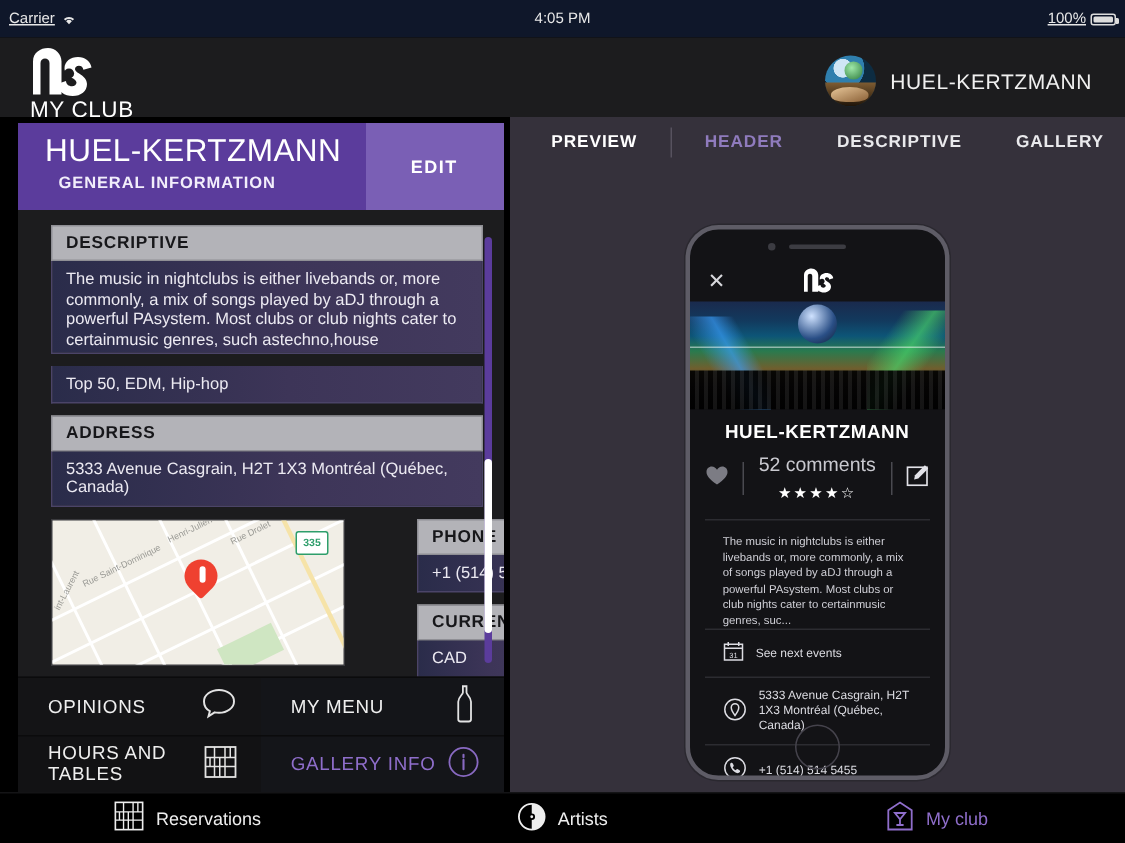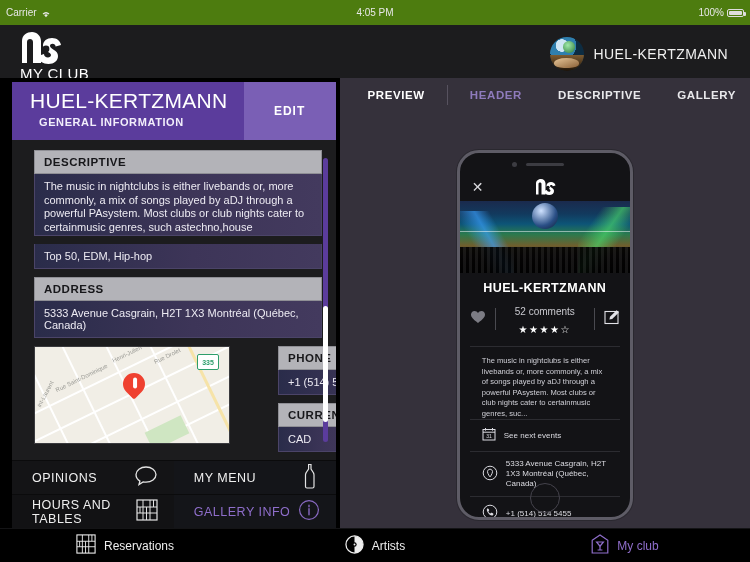--- a/index.html
+++ b/index.html
@@ -4,22 +4,22 @@
 <style>
   html,body{margin:0;padding:0;background:#000;}
   *{box-sizing:border-box;}
   body{
     width:750px;height:562px;overflow:hidden;
     font-family:"Liberation Sans","DejaVu Sans",sans-serif;
     color:#fff;position:relative;
   }
   
   .statusbar{
-    height:25px;background:#4d7c0f;display:flex;align-items:center;
-    padding:0 6px;font-size:10px;color:#e8e8e8;position:relative;
+    height:25px;background:#0f172a;display:flex;align-items:center;
+    padding:0 6px;font-size:10px;color:#e8e8e8;position:relative;text-decoration:underline;
   }
   .sb-left{display:flex;align-items:center;gap:4px;}
   .sb-center{position:absolute;left:0;right:0;text-align:center;font-size:10px;}
   .sb-right{margin-left:auto;display:flex;align-items:center;gap:3px;position:relative;z-index:2;}
   .wifi{width:10px;height:8px;position:relative;display:inline-block;}
   .batt{width:17px;height:8px;border:1px solid #ddd;border-radius:2px;position:relative;}
   .batt::after{content:"";position:absolute;right:-3px;top:2px;width:2px;height:4px;background:#ddd;border-radius:0 1px 1px 0;}
   .batt i{position:absolute;left:1px;top:1px;bottom:1px;width:13px;background:#ddd;border-radius:1px;display:block;}
 
   
@@ -71,21 +71,21 @@
     transform:rotate(45deg) ;border-bottom-right-radius:2px;}
   .pin::after{content:"";position:absolute;left:9px;top:4px;width:4px;height:11px;background:#fff;border-radius:2px;transform:rotate(-45deg);}
   .shield{position:absolute;right:10px;top:7px;width:22px;height:16px;border:1.5px solid #2e9e6b;border-radius:2px;background:#fff;
     color:#2e9e6b;font-size:7px;font-weight:bold;text-align:center;line-height:15px;}
 
   
   .scrolltrack{position:absolute;right:8px;top:76px;bottom:86px;width:5px;background:#5b3c9c;border-radius:3px;}
   .scrollthumb{position:absolute;left:0;top:52%;width:5px;height:41%;background:#fff;border-radius:3px;}
 
   
-  .actions{position:absolute;left:0;right:0;bottom:0;height:68px;display:grid;
+  .actions{position:absolute;left:0;right:0;bottom:0;height:77px;display:grid;
     grid-template-columns:1fr 1fr;grid-template-rows:1fr 1fr;}
   .act{display:flex;align-items:center;justify-content:space-between;padding:0 16px 0 20px;
     font-size:12.5px;letter-spacing:.5px;color:#efefef;cursor:pointer;border-top:1px solid #0b0b0c;}
   .act.a1{background:#141416;}
   .act.a2{background:#141519;}
   .act.a3{background:#121214;}
   .act.a4{background:#141519;color:#8f6ecb;}
   .act svg{opacity:.95;}
 
   
@@ -112,21 +112,21 @@
   .ph-hero .b1{left:-6px;top:10px;background:linear-gradient(60deg,transparent 40%,#3aa0ff 60%,transparent 75%);}
   .ph-hero .b2{right:-8px;top:6px;background:linear-gradient(-55deg,transparent 40%,#49d86b 58%,transparent 78%);}
   .ph-hero .crowd{position:absolute;left:0;right:0;bottom:0;height:26px;
     background:repeating-linear-gradient(90deg,#000 0 3px,#151515 3px 6px);opacity:.92;}
   .ph-hero .line{position:absolute;left:0;right:0;top:30px;height:1px;background:rgba(255,255,255,.5);}
 
   .ph-name{text-align:center;font-size:12.5px;font-weight:bold;letter-spacing:.4px;color:#fff;margin-top:8px;}
   .ph-meta{display:flex;align-items:center;justify-content:center;gap:0;margin-top:6px;padding:0 10px;}
   .ph-meta .sep{width:1px;height:22px;background:#4a4a50;margin:0 9px;}
   .ph-cm{text-align:center;}
-  .ph-cm .cnt{font-size:10px;color:#c9c9cf;}
+  .ph-cm .cnt{font-size:13px;color:#c9c9cf;}
   .ph-cm .stars{font-size:10px;color:#fff;letter-spacing:1.5px;margin-top:1px;}
   .ph-desc{font-size:7.6px;line-height:10.5px;color:#cfcfd6;padding:9px 12px 0 12px;
     border-top:1px solid #2c2c31;margin:9px 10px 0 10px;}
   .ph-item{display:flex;align-items:center;gap:8px;padding:7px 12px;margin:0 10px;border-top:1px solid #2c2c31;
     font-size:8px;color:#dcdce2;line-height:10px;}
   .ph-home{position:absolute;left:50%;transform:translateX(-50%);bottom:4px;width:30px;height:30px;
     border-radius:50%;border:1.5px solid #45434c;}
 
   
   .tabbar{position:absolute;left:0;right:0;bottom:0;height:34px;background:#000;display:flex;

